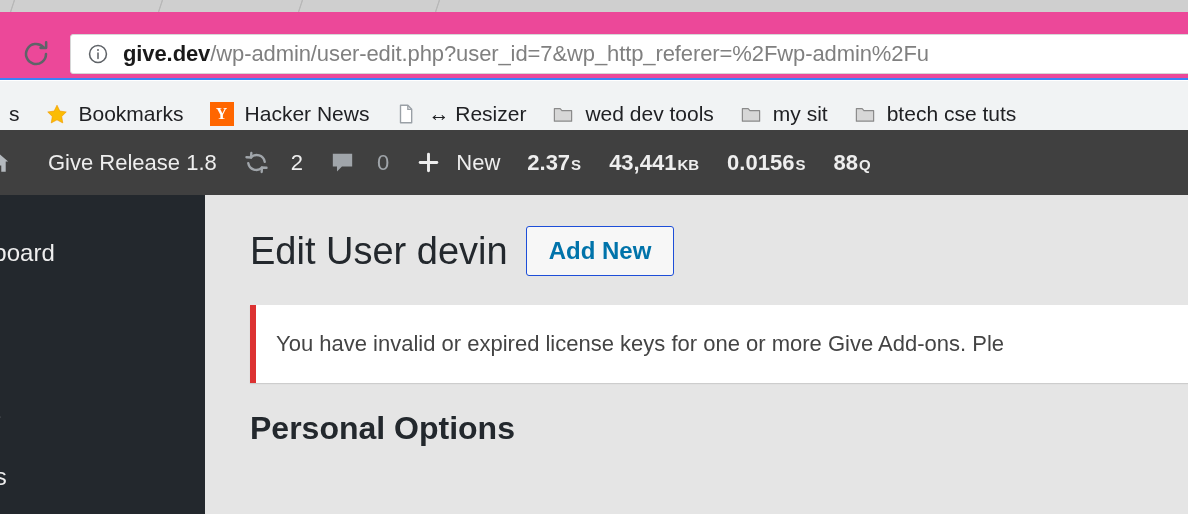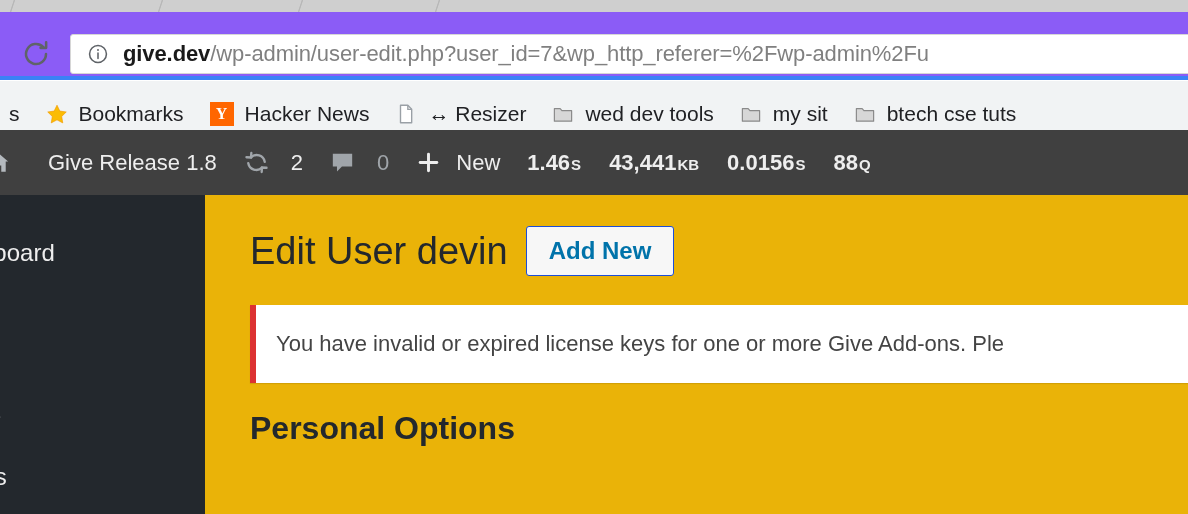--- a/index.html
+++ b/index.html
@@ -20,22 +20,22 @@
     position: absolute; top: 0; height: 12px; width: 1px;
     background: #b4b4b4;
     transform: skewX(-18deg);
   }
   .tab-edge::after {
     content: ""; position: absolute; top: 0; left: 0;
     width: 1px; height: 12px; background: #b8b8b8;
   }
   .toolbar {
     position: absolute; top: 12px; left: 0; width: 1188px; height: 68px;
-    background: #8b5cf6;
-    border-bottom: 4px solid #3b82f6;
+    background: #ec4899;
+    border-bottom: 2px solid #3b82f6;
   }
   .reload-btn {
     position: absolute; left: 18px; top: 24px;
     width: 36px; height: 36px;
     display: flex; align-items: center; justify-content: center;
     cursor: pointer;
   }
   .reload-btn svg { display: block; }
 
   .omnibox {
@@ -133,21 +133,21 @@
     padding-left: 0px;
     cursor: pointer;
     white-space: nowrap;
   }
   .sb-label { margin-left: -32px; }
 
   
   .content {
     position: absolute; top: 195px; left: 205px;
     width: 983px; height: 319px;
-    background: #eab308;
+    background: #e5e5e5;
     overflow: hidden;
   }
   .page-head {
     position: absolute; left: 45px; top: 30px;
     display: flex; align-items: center;
   }
   .page-title {
     font-size: 38px; font-weight: normal; color: #23282d;
     line-height: 52px;
     white-space: nowrap;
@@ -312,21 +312,21 @@
       <span class="ab-icon">
         <svg width="27" height="27" viewBox="0 0 24 24" stroke="#eeeeee" stroke-width="2.6" stroke-linecap="round">
           <line x1="12" y1="4.6" x2="12" y2="19.4"></line>
           <line x1="4.6" y1="12" x2="19.4" y2="12"></line>
         </svg>
       </span>
       <span style="margin-left:4px">New</span>
     </div>
 
     <div class="qm-item">
-      <span>1.46</span>
+      <span>2.37</span>
         <span class="qm-unit">S</span>
     </div>
     <div class="qm-item">
       <span>43,441</span>
         <span class="qm-unit">KB</span>
     </div>
     <div class="qm-item">
       <span>0.0156</span>
         <span class="qm-unit">S</span>
     </div>

